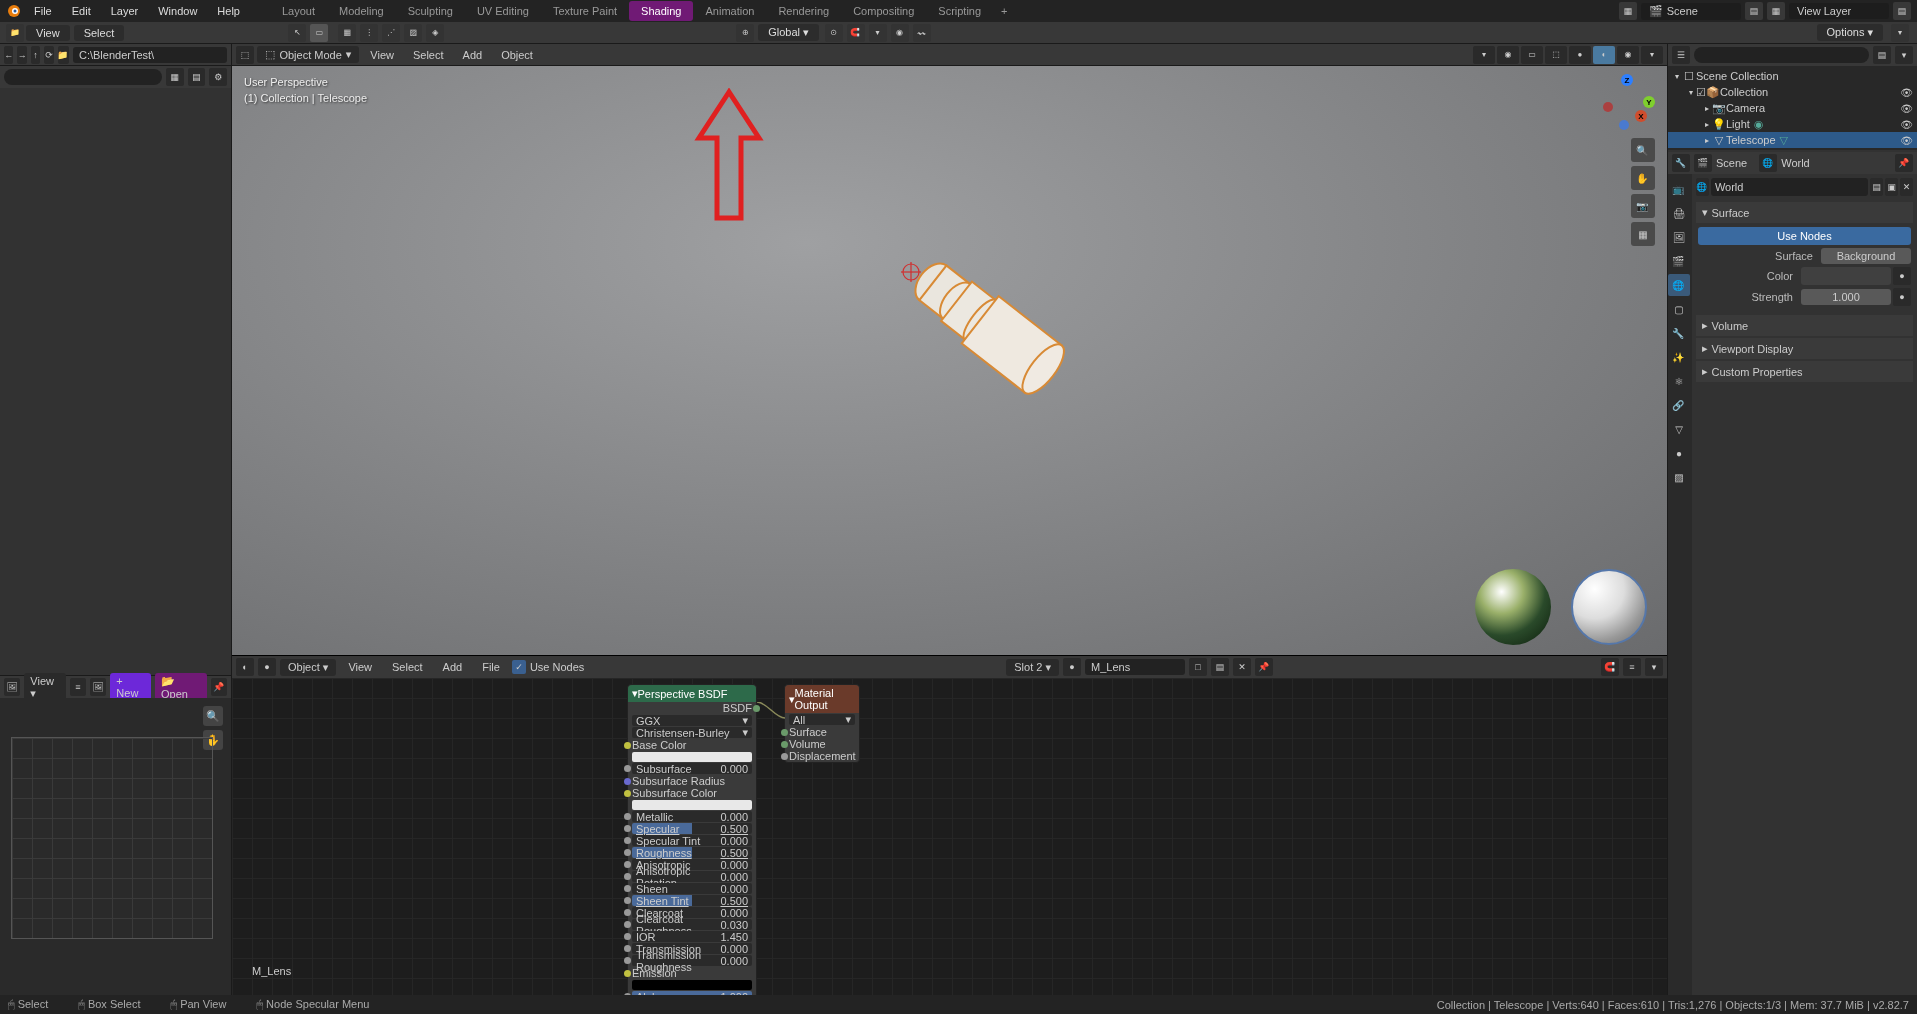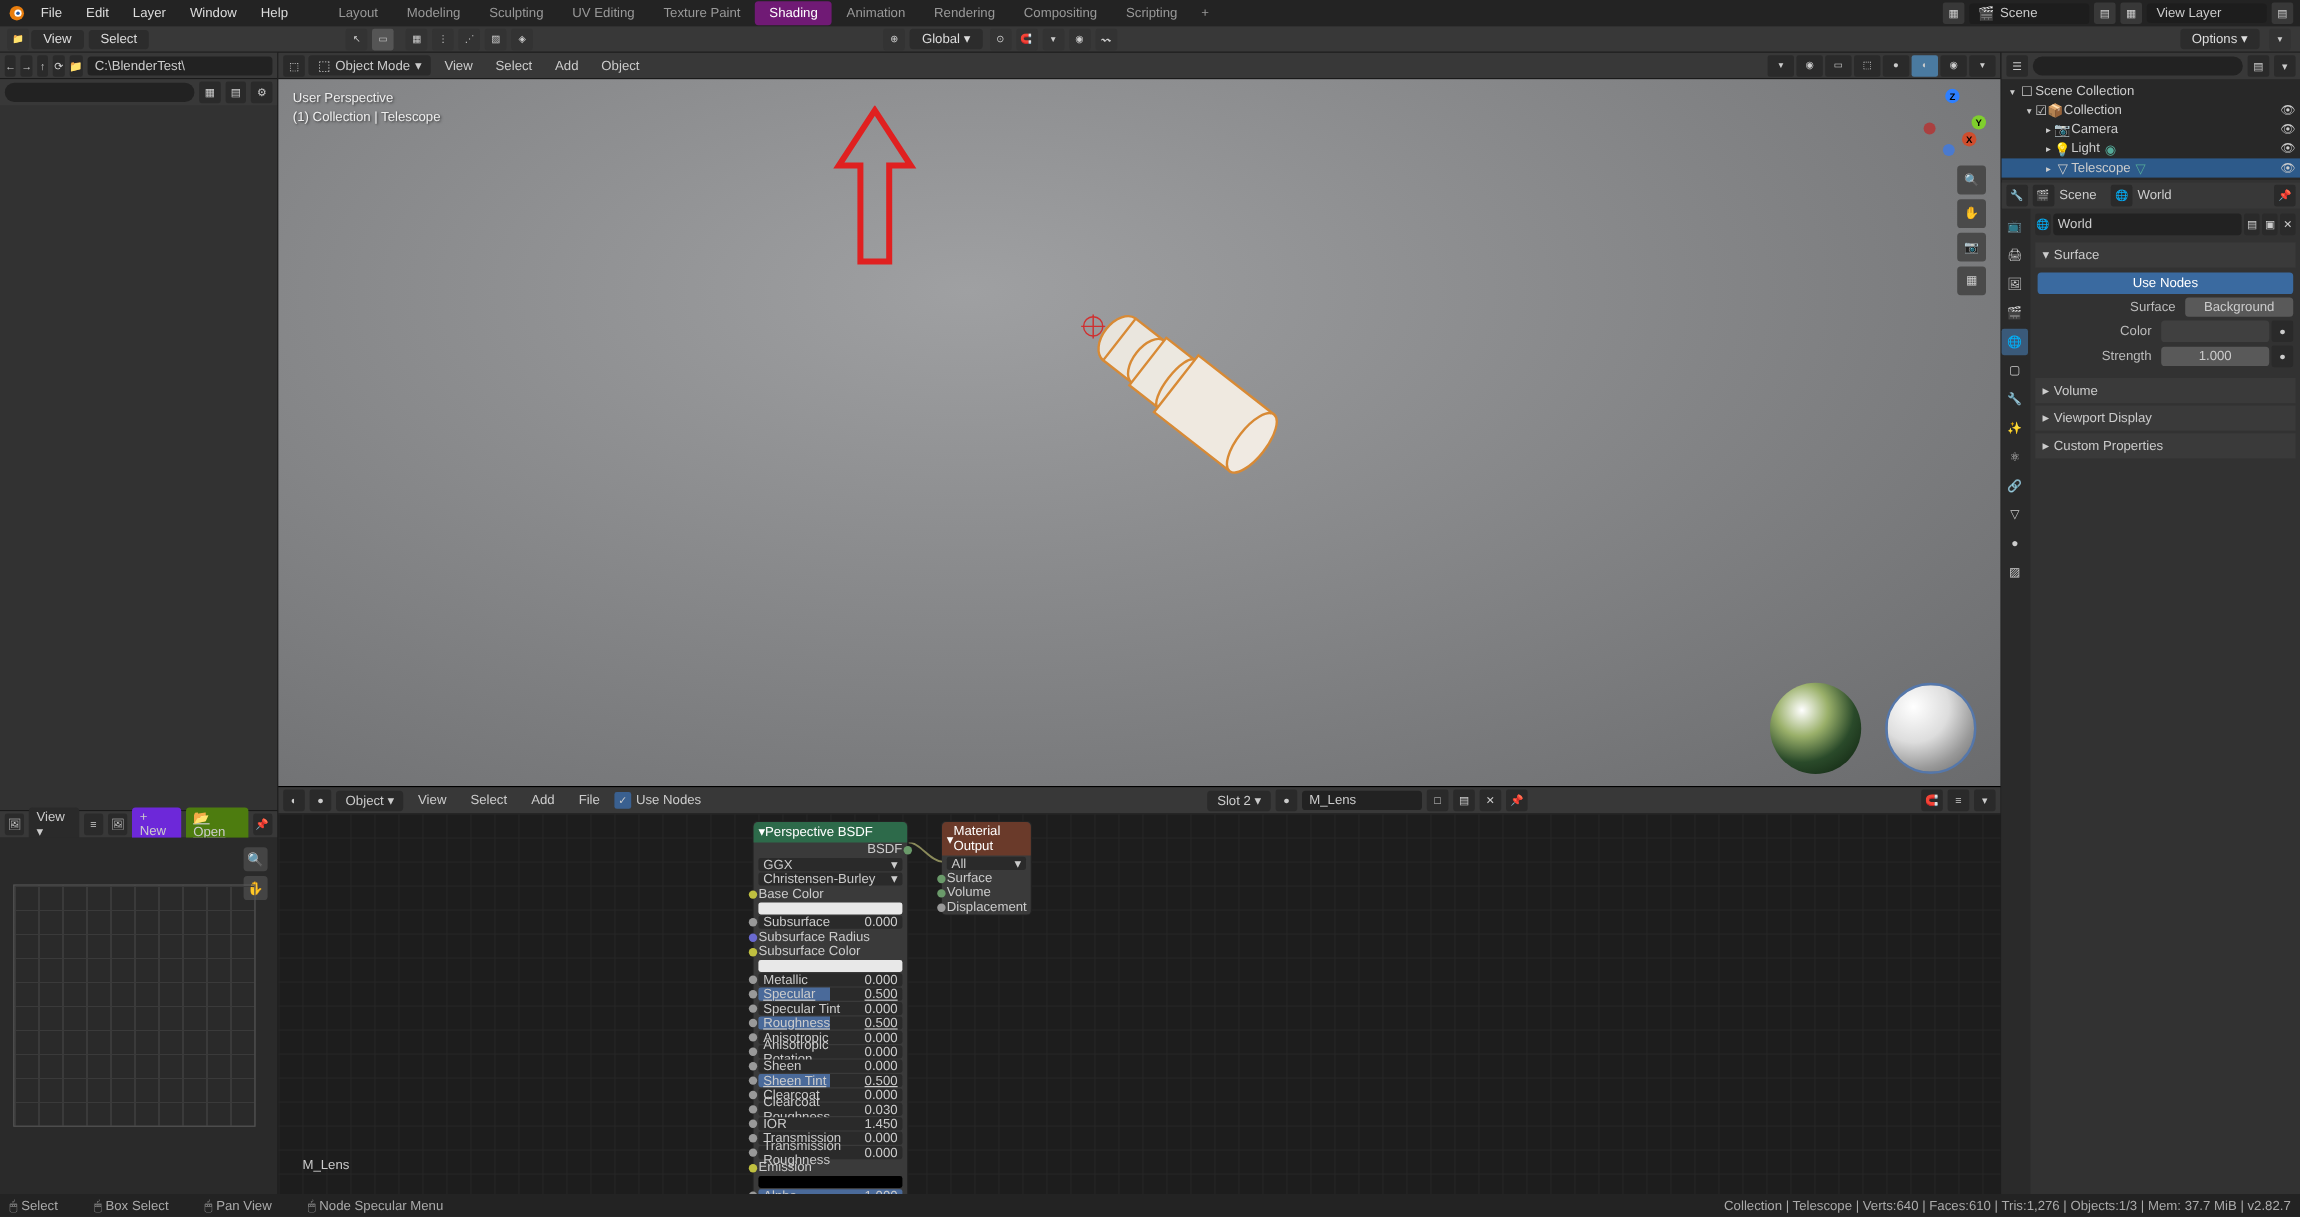--- a/index.html
+++ b/index.html
@@ -217,21 +217,21 @@
     </div>
     <div class="fb-body"></div>
 
     <div class="img-editor">
       <div class="img-header">
         <span class="navarrow">🖼</span>
         <span class="btn" style="background:#2a2a2a; border-radius:3px; padding:2px 6px;"><span>View</span> ▾</span>
         <span class="navarrow">≡</span>
         <span class="navarrow">🖼</span>
         <span class="btn" style="background:#6d28d9; border-radius:3px; padding:2px 6px;">+ <span>New</span></span>
-        <span class="btn" style="background:#4d7c0f; border-radius:3px; padding:2px 6px;text-decoration:underline;">📂 <span>Open</span></span>
+        <span class="btn" style="background:#701a75; border-radius:3px; padding:2px 6px;">📂 <span>Open</span></span>
         <span class="navarrow">📌</span>
       </div>
       <div class="img-body">
         <div class="img-floatbtn" style="top:8px">🔍</div>
         <div class="img-floatbtn" style="top:32px">✋</div>
         <div class="img-grid"></div>
       </div>
     </div>
   </div>
 

